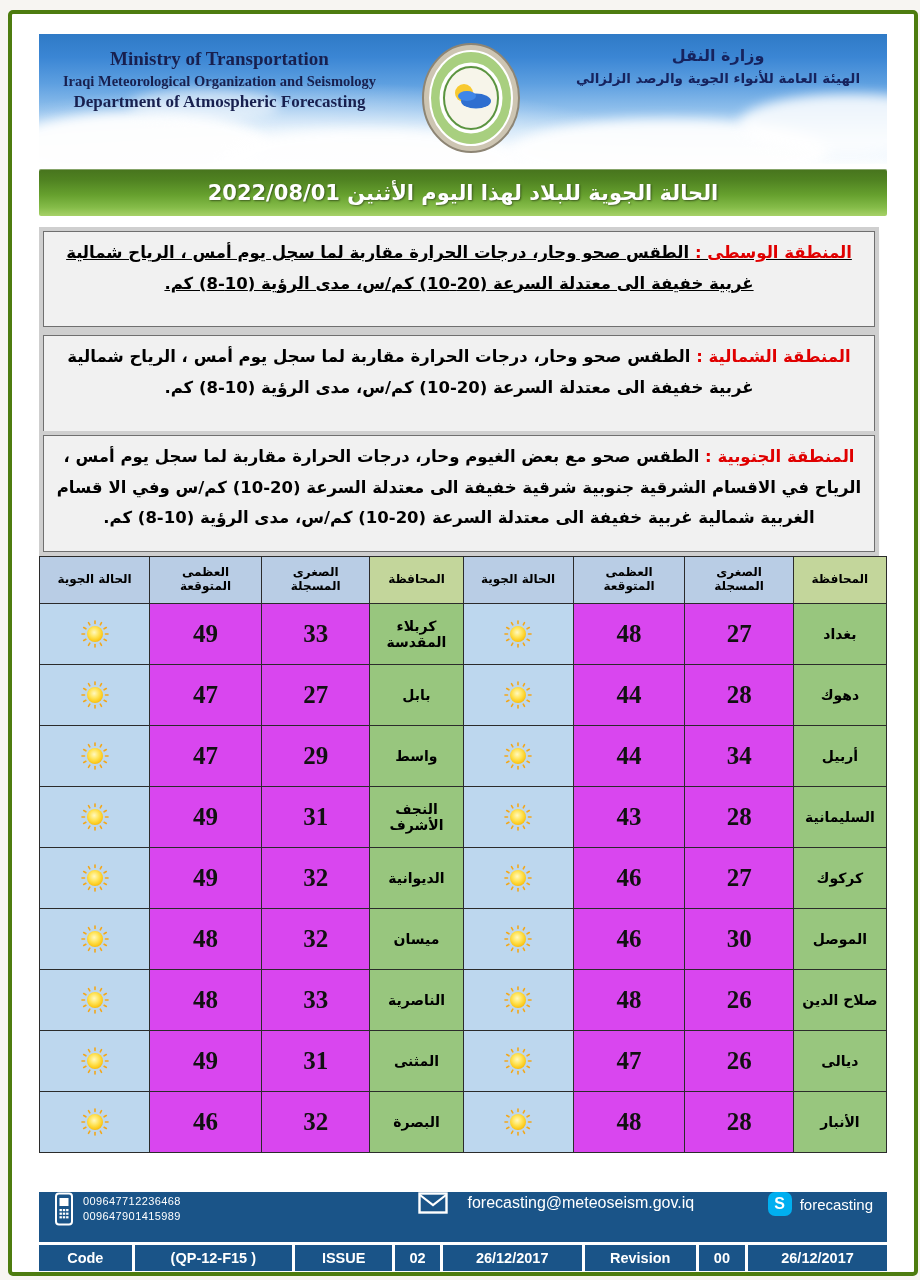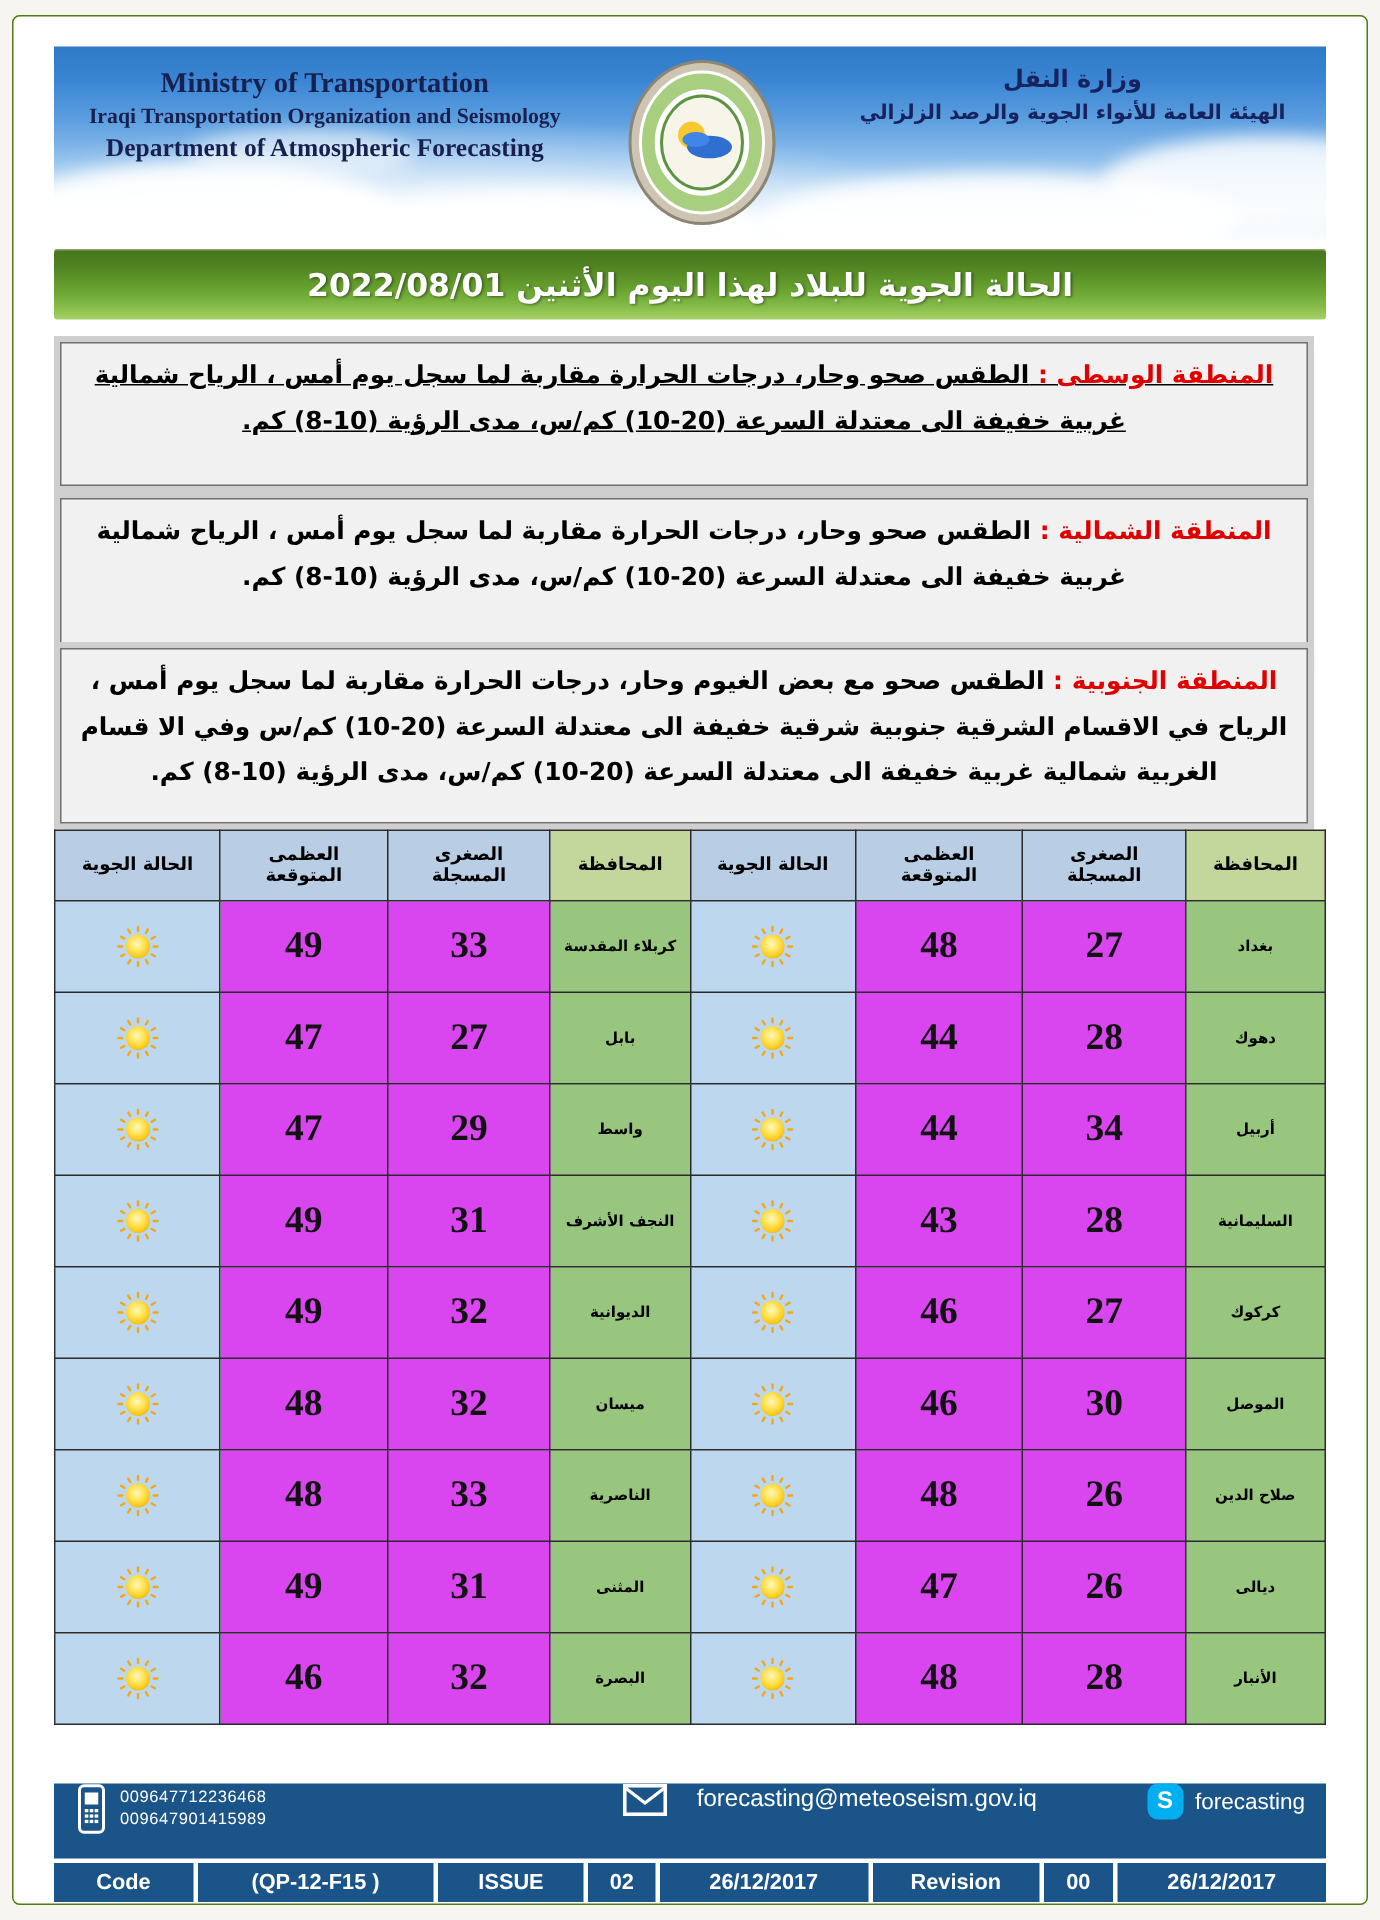--- a/index.html
+++ b/index.html
@@ -4,21 +4,21 @@
 <style>
   html,body{margin:0;padding:0;}
   body{
     width:920px;height:1280px;position:relative;
     background:#f7f5f2;
     font-family:"DejaVu Sans",sans-serif;
     overflow:hidden;
   }
   .page{
     position:absolute;left:8px;top:10px;width:902px;height:1258px;
-    background:#ffffff;border:1px solid #4d7c0f;border-radius:5px;
+    background:#ffffff;border:4px solid #4d7c0f;border-radius:5px;
   }
   
   .header-banner{
     position:absolute;left:27px;top:20px;width:848px;height:130px;
     background:
       radial-gradient(ellipse at 30% 100%, rgba(255,255,255,.95) 0%, rgba(255,255,255,0) 45%),
       linear-gradient(180deg,#2f7ac6 0%,#3b86d4 18%,#5d9fe0 38%,#8fbfec 58%,#c9e2f7 75%,#eef6fd 90%,#fbfdff 100%);
     overflow:hidden;
   }
   .cloud{position:absolute;background:#ffffff;border-radius:50%;filter:blur(6px);}
@@ -68,21 +68,21 @@
   table.forecast{
     position:absolute;left:27px;top:542px;width:848px;
     border-collapse:collapse;direction:rtl;table-layout:fixed;
   }
   table.forecast th,table.forecast td{border:1px solid #2b2b2b;padding:0;text-align:center;vertical-align:middle;}
   table.forecast th{height:46px;font-size:12px;font-weight:bold;color:#000000;line-height:1.15;}
   table.forecast th span{white-space:pre-line;}
   table.forecast td{height:60px;}
   .h-blue{background:#b9cde5;}
   .h-green{background:#c3d69b;}
-  td.gov{background:#98c67e;font-weight:bold;font-size:10px;color:#000;padding:0 3px;}
+  td.gov{background:#98c67e;font-weight:bold;font-size:14px;color:#000;padding:0 3px;}
   td.num{background:#d946ef;font-family:Liberation Serif, serif;font-weight:bold;font-size:25px;color:#111;}
   td.cond{background:#bdd7ee;}
   .sun-wrap{display:flex;align-items:center;justify-content:center;}
   
   .contact-strip{
     position:absolute;left:27px;top:1178px;width:848px;height:50px;
     background:#1a5488;color:#fff;display:flex;align-items:flex-start;
     padding:0 14px;box-sizing:border-box;
   }
   .contact-phone{flex:1.1;display:flex;align-items:center;gap:8px;}
@@ -123,21 +123,21 @@
 
   <div class="header-banner">
     <div class="cloud" style="left:-30px;top:78px;width:260px;height:70px;opacity:.95;"></div>
     <div class="cloud" style="left:180px;top:95px;width:300px;height:60px;opacity:.9;"></div>
     <div class="cloud" style="left:470px;top:85px;width:320px;height:65px;opacity:.92;"></div>
     <div class="cloud" style="left:700px;top:60px;width:220px;height:60px;opacity:.85;"></div>
     <div class="cloud" style="left:90px;top:55px;width:150px;height:34px;opacity:.55;"></div>
 
     <div class="hdr-en">
       <div class="l1">Ministry of Transportation</div>
-      <div class="l2">Iraqi Transportation Organization and Seismology</div>
+      <div class="l2">Iraqi Meteorological Organization and Seismology</div>
       <div class="l3">Department of Atmospheric Forecasting</div>
     </div>
 
     <div class="logo">
       <svg width="100" height="112" viewBox="0 0 100 112">
         <ellipse cx="50" cy="56" rx="48" ry="54" fill="#cdc5b2" stroke="#8d8574" stroke-width="2"></ellipse>
         <ellipse cx="50" cy="56" rx="41" ry="47" fill="#a8cf7f" stroke="#ffffff" stroke-width="2"></ellipse>
         <ellipse cx="50" cy="56" rx="30" ry="34" fill="#f7f5ea" stroke="#ffffff" stroke-width="3"></ellipse>
         <ellipse cx="50" cy="56" rx="27" ry="31" fill="none" stroke="#5a9440" stroke-width="2"></ellipse>
         <circle cx="43" cy="51" r="9" fill="#f8c92f"></circle>

